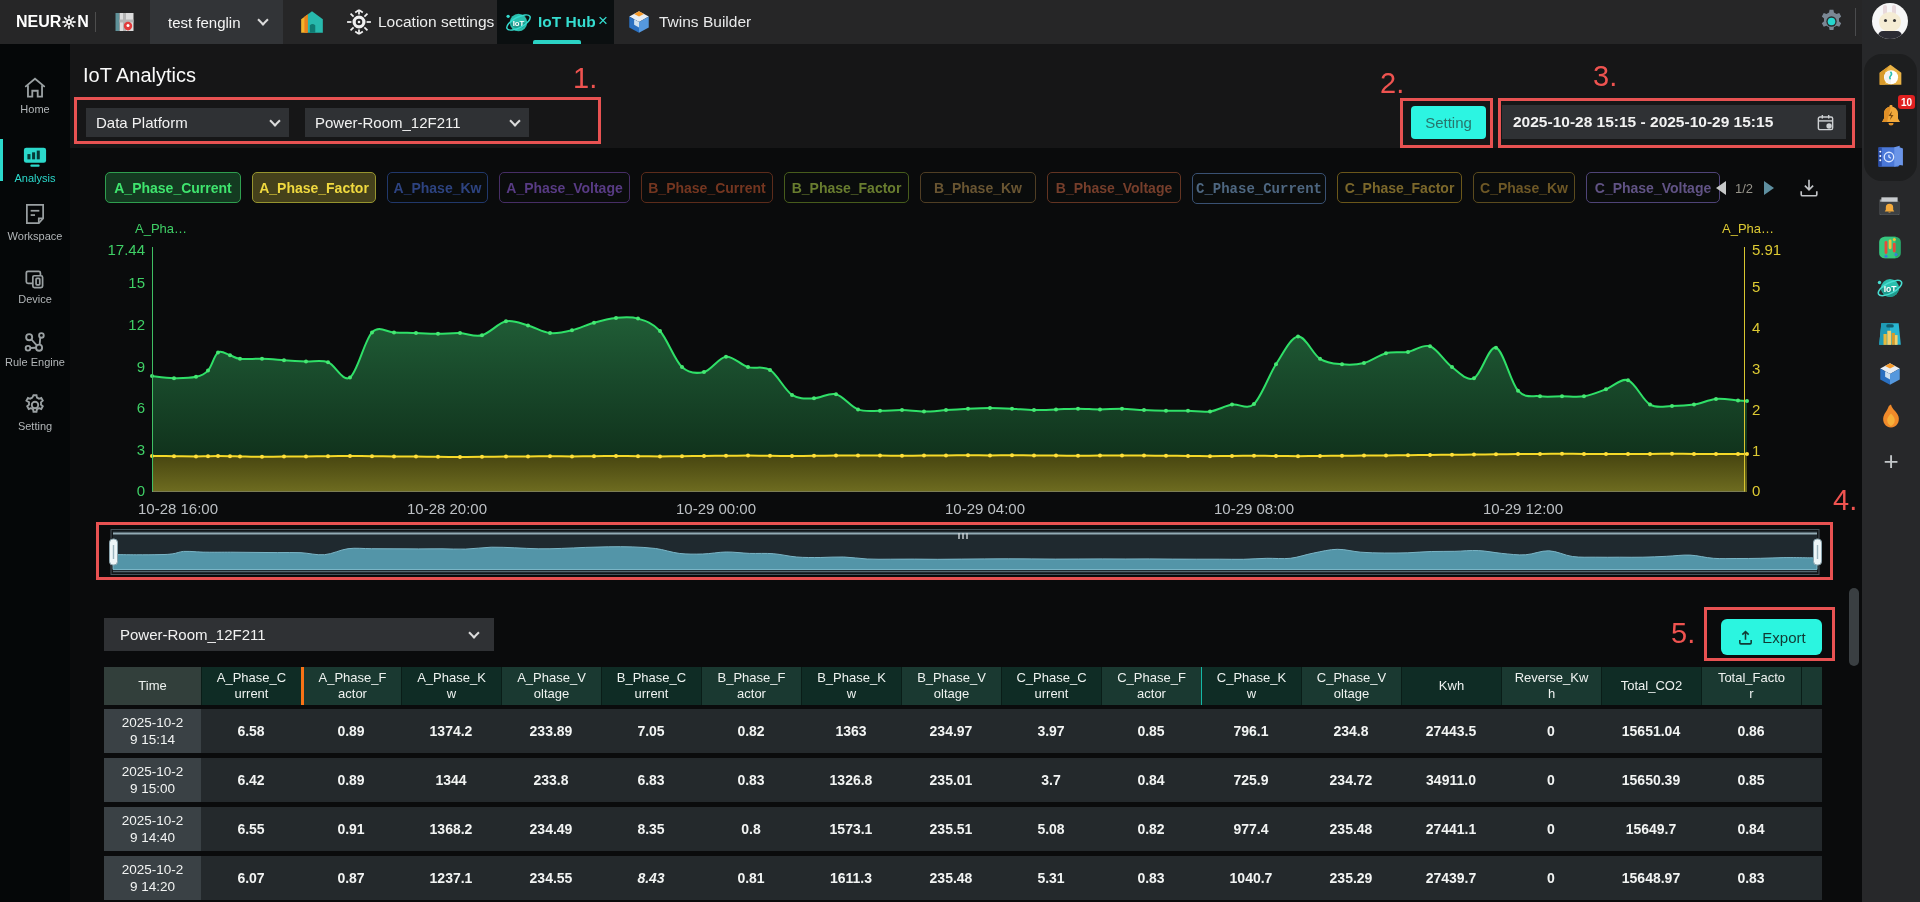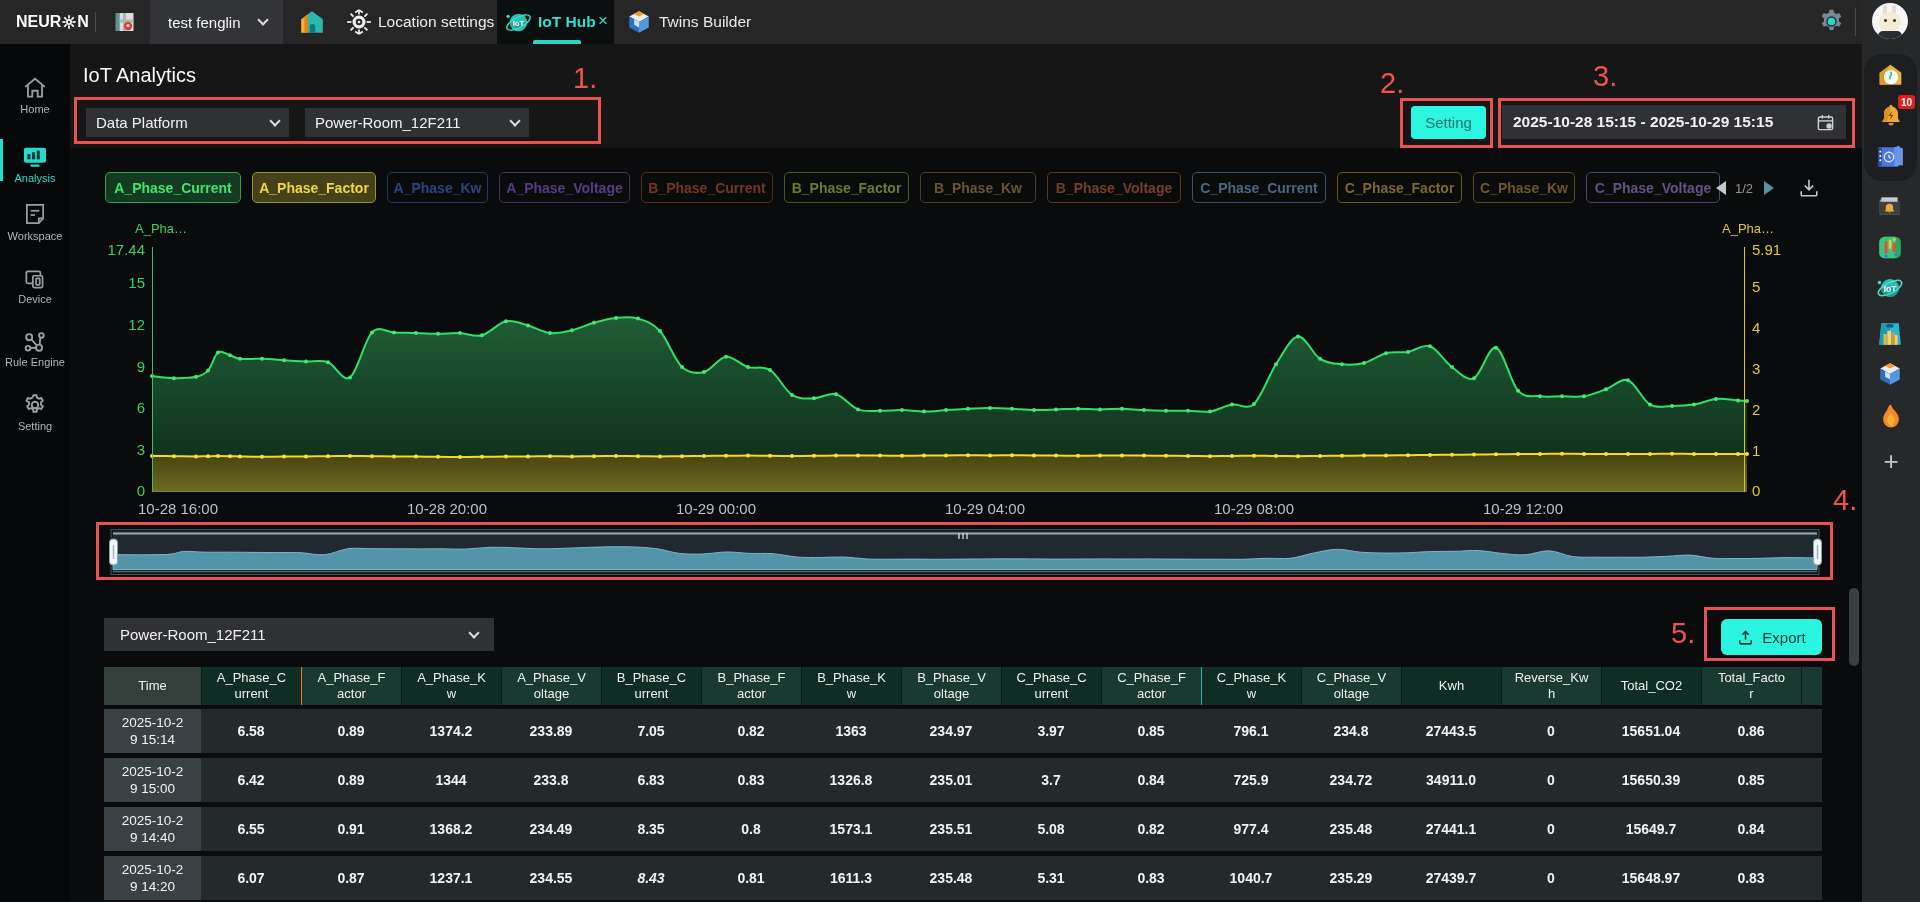--- a/index.html
+++ b/index.html
@@ -259,21 +259,21 @@
 
 <div class="abs" style="left:105px;top:172px;white-space:nowrap;font-size:0;">
 <span class="chip" style="width:136px;background:#143a21;border-color:#2f9e4f;color:#3fe46e;">A_Phase_Current</span>
 <span class="chip" style="width:124px;background:#45411b;border-color:#96942f;color:#f0d93f;">A_Phase_Factor</span>
 <span class="chip" style="width:101px;border-color:#21386b;color:#2d4380;">A_Phase_Kw</span>
 <span class="chip" style="width:131px;border-color:#472e66;color:#583b84;">A_Phase_Voltage</span>
 <span class="chip" style="width:132px;border-color:#5c2c1b;color:#743620;">B_Phase_Current</span>
 <span class="chip" style="width:125px;border-color:#475c1c;color:#697d2f;">B_Phase_Factor</span>
 <span class="chip" style="width:116px;border-color:#503e24;color:#695532;">B_Phase_Kw</span>
 <span class="chip" style="width:134px;border-color:#633422;color:#763e2b;">B_Phase_Voltage</span>
-<span class="chip" style="width:134px;border-color:#395173;color:#4e6781;">C_Phase_Current</span>
+<span class="chip" style="width:134px;border-color:#395173;color:#4e6781;font-family:Liberation Mono, monospace;">C_Phase_Current</span>
 <span class="chip" style="width:125px;border-color:#6b571a;color:#7c682b;">C_Phase_Factor</span>
 <span class="chip" style="width:102px;border-color:#5b4b1e;color:#6e5826;">C_Phase_Kw</span>
 <span class="chip" style="width:134px;border-color:#4f4478;color:#615385;">C_Phase_Voltage</span>
 </div>
 <div class="abs" style="left:1716px;top:181px;width:0;height:0;border-top:7px solid transparent;border-bottom:7px solid transparent;border-right:10px solid #c6c8c8;"></div>
 <div class="abs" style="left:1735px;top:181px;color:#96938a;font-size:13px;">1/2</div>
 <div class="abs" style="left:1764px;top:181px;width:0;height:0;border-top:7px solid transparent;border-bottom:7px solid transparent;border-left:10px solid #5e8fa0;"></div>
 <svg class="abs" style="left:1798px;top:177px;" width="22" height="22" viewBox="0 0 24 24" fill="none" stroke="#c2c5c8" stroke-width="1.8">
     <path d="M12 3 V14 M7.5 9.5 L12 14 L16.5 9.5"></path>
     <path d="M3.5 15.5 V19 a1.5 1.5 0 0 0 1.5 1.5 H19 a1.5 1.5 0 0 0 1.5-1.5 V15.5"></path>
@@ -506,21 +506,21 @@
 <div class="abs" style="left:1721px;top:619px;width:101px;height:36px;background:#2bf5e0;border-radius:6px;display:flex;align-items:center;justify-content:center;gap:8px;">
 <svg width="17" height="17" viewBox="0 0 24 24" fill="none" stroke="#113a34" stroke-width="2.2">
       <path d="M12 15 V3.5 M7.5 8 L12 3.5 L16.5 8"></path>
       <path d="M4 15.5 V19.5 a1.5 1.5 0 0 0 1.5 1.5 H18.5 a1.5 1.5 0 0 0 1.5-1.5 V15.5"></path>
     </svg>
 <span style="color:#113a34;font-size:15px;">Export</span>
   </div>
 <div class="abs" style="left:104px;top:667px;width:1722px;display:flex;">
     <div class="hdrcell" style="width:97px;background:#323f3b;">Time</div>
     <div class="hdrcell" style="width:100px;background:#0f2c25;border-left:1px solid #0a1d18;">A_Phase_C<br>urrent</div>
-    <div class="hdrcell" style="width:100px;background:#1a3931;border-left:1px solid #f97316;">A_Phase_F<br>actor</div>
+    <div class="hdrcell" style="width:100px;background:#1a3931;border-left:3px solid #f97316;">A_Phase_F<br>actor</div>
     <div class="hdrcell" style="width:100px;background:#0f2c25;border-left:1px solid #0a1d18;">A_Phase_K<br>w</div>
     <div class="hdrcell" style="width:100px;background:#1a3931;border-left:1px solid #0a1d18;">A_Phase_V<br>oltage</div>
     <div class="hdrcell" style="width:100px;background:#0f2c25;border-left:1px solid #0a1d18;">B_Phase_C<br>urrent</div>
     <div class="hdrcell" style="width:100px;background:#1a3931;border-left:1px solid #0a1d18;">B_Phase_F<br>actor</div>
     <div class="hdrcell" style="width:100px;background:#0f2c25;border-left:1px solid #0a1d18;">B_Phase_K<br>w</div>
     <div class="hdrcell" style="width:100px;background:#1a3931;border-left:1px solid #0a1d18;">B_Phase_V<br>oltage</div>
     <div class="hdrcell" style="width:100px;background:#0f2c25;border-left:1px solid #0a1d18;">C_Phase_C<br>urrent</div>
     <div class="hdrcell" style="width:100px;background:#1a3931;border-left:1px solid #0a1d18;">C_Phase_F<br>actor</div>
     <div class="hdrcell" style="width:100px;background:#0f2c25;border-left:1px solid #14b8a6;">C_Phase_K<br>w</div>
     <div class="hdrcell" style="width:100px;background:#1a3931;border-left:1px solid #0a1d18;">C_Phase_V<br>oltage</div>

